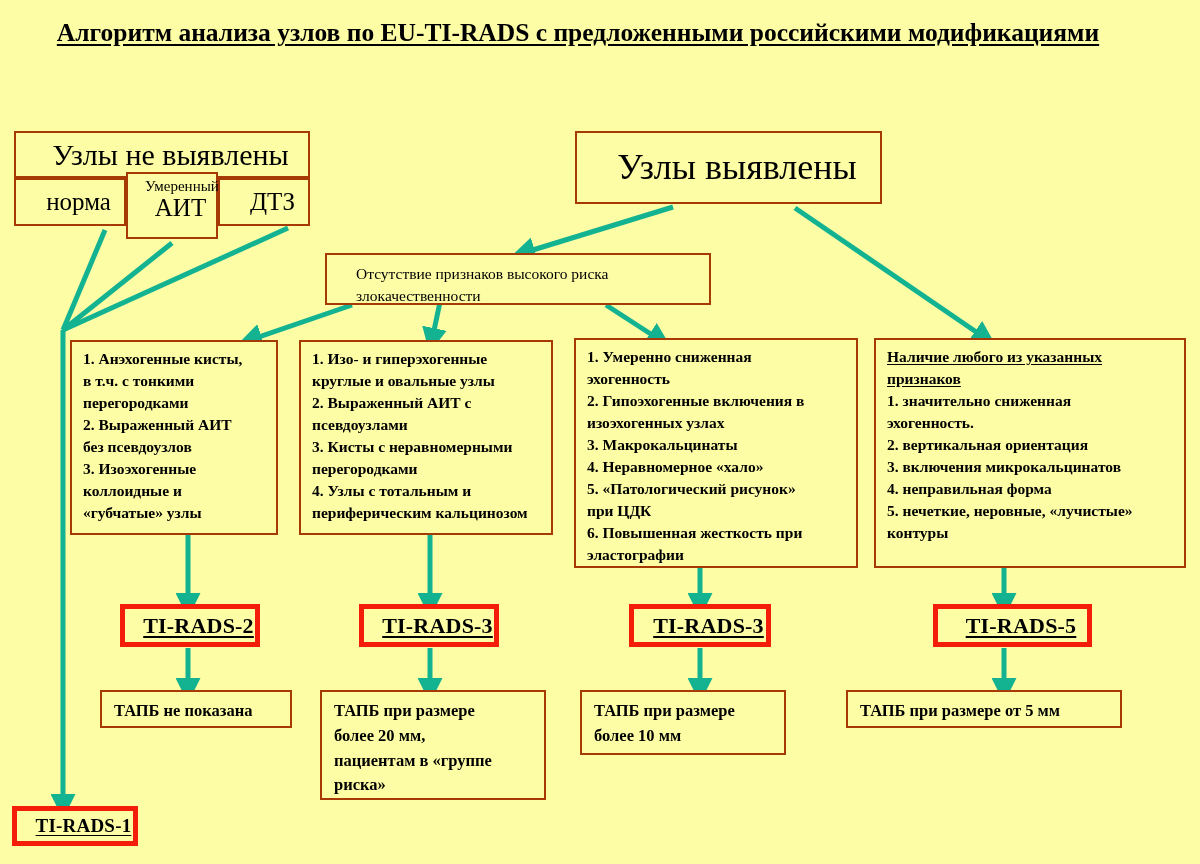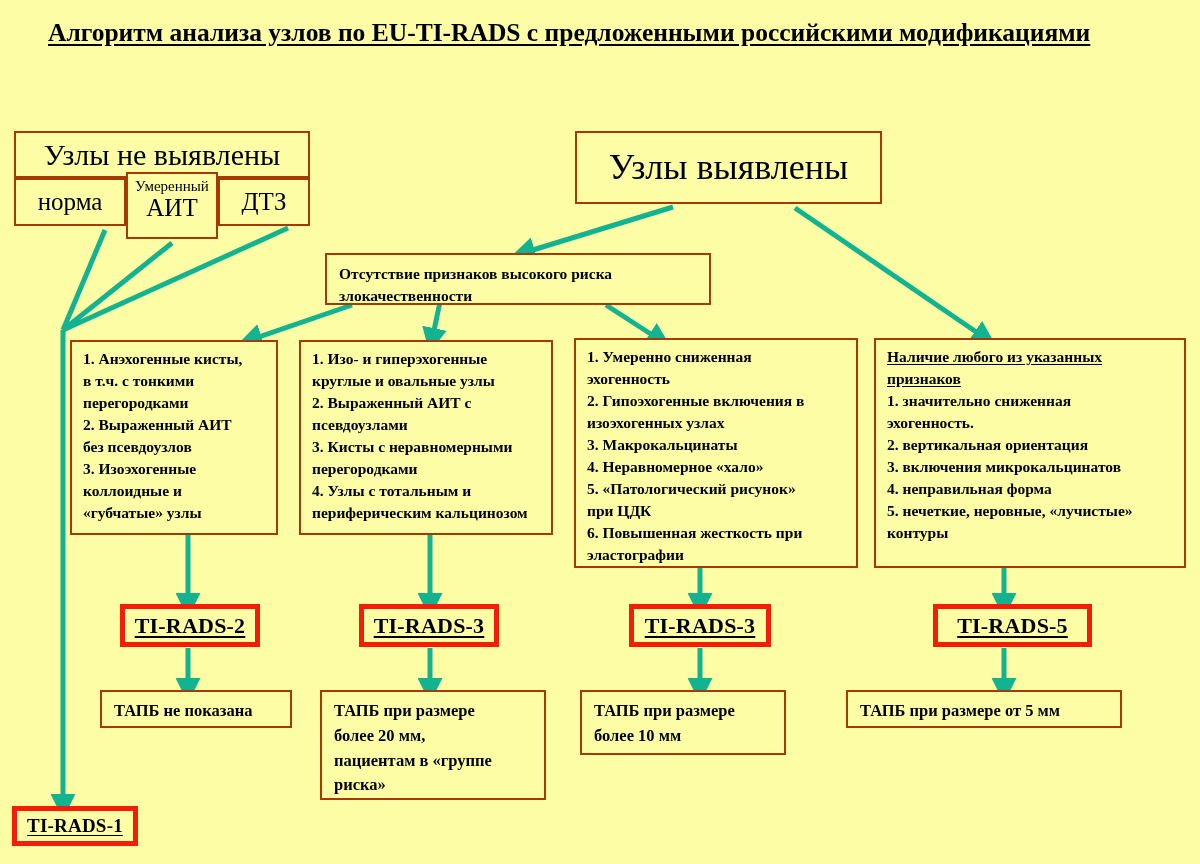--- a/index.html
+++ b/index.html
@@ -24,34 +24,36 @@
     left: 0; top: 0;
     width: 1200px;
     height: 864px;
     pointer-events: none;
   }
   .box {
     position: absolute;
     background: #fdfda6;
     border: 2px solid #a63a05;
     box-sizing: border-box;
+    padding-left: 17px;
   }
   .box.thick {
     border: 5px solid #f41d0a;
   }
   .title {
     position: absolute;
     left: 48px;
     top: 16px;
     width: 1060px;
     font-weight: bold;
     font-size: 25.5px;
     line-height: 1.33;
     text-decoration: underline;
     text-underline-offset: 3px;
+    text-align: center;
   }
   .big-label {
     font-size: 30px;
     text-align: center;
     line-height: 1.05;
   }
   .huge-label {
     font-size: 36px;
     text-align: center;
     line-height: 1.05;
@@ -163,21 +165,21 @@
       </div>
   </div>
 
   <div class="box" style="left:575px;top:131px;width:307px;height:73px;">
     <div class="center-flex">
         <div class="huge-label">Узлы выявлены</div>
       </div>
   </div>
 
   <div class="box" style="left:325px;top:253px;width:386px;height:52px;">
-    <div style="padding:8px 0 0 12px;font-weight:bold;font-size:15.5px;line-height:1.45;">
+    <div style="padding:8px 0 0 12px;font-weight:normal;font-size:15.5px;line-height:1.45;">
       <span style="display:block;white-space:pre;">Отсутствие признаков высокого риска</span>
       <span style="display:block;white-space:pre;">злокачественности</span>
     </div>
   </div>
 
   <div class="box listbox" style="left:70px;top:340px;width:208px;height:195px;">
     <span class="ln">1. Анэхогенные кисты,</span>
     <span class="ln">в т.ч. с тонкими</span>
     <span class="ln">перегородками</span>
     <span class="ln">2. Выраженный АИТ</span>

